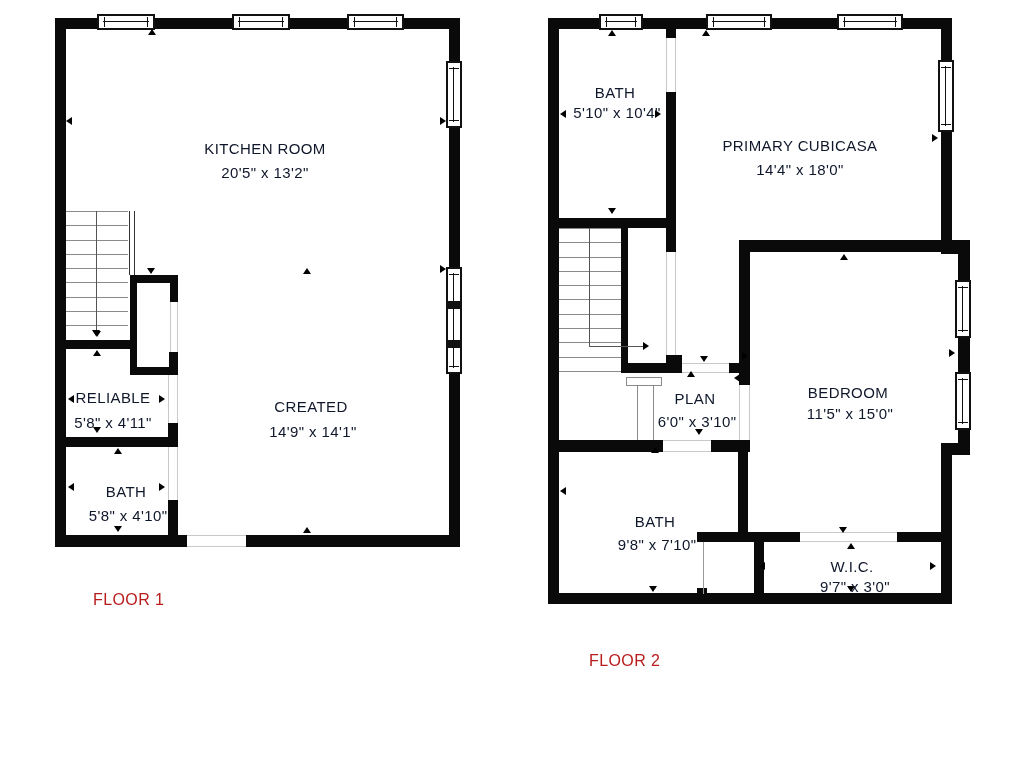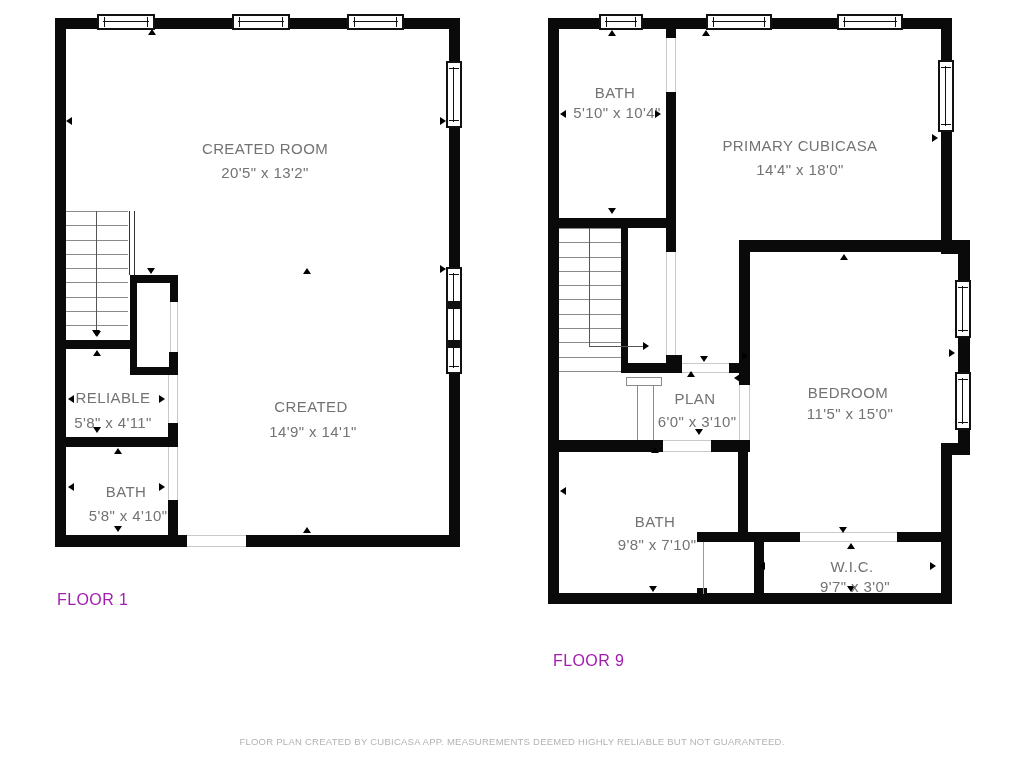--- a/index.html
+++ b/index.html
@@ -15,23 +15,23 @@
   .wdiv{position:absolute;left:-2px;right:-2px;height:8px;background:#111;}
   .stairs{position:absolute;background:repeating-linear-gradient(to bottom,#fff 0 13.3px,#8a8a8a 13.3px 14.3px);border-top:1px solid #8a8a8a;}
   .thin{position:absolute;background:#555;}
   .jamb-v{position:absolute;border-left:1px solid #c9c9c9;border-right:1px solid #c9c9c9;background:#fff;}
   .jamb-h{position:absolute;border-top:1px solid #c9c9c9;border-bottom:1px solid #c9c9c9;background:#fff;}
   .ar{position:absolute;width:0;height:0;}
   .ar.up{border-left:4px solid transparent;border-right:4px solid transparent;border-bottom:6px solid #000;}
   .ar.dn{border-left:4px solid transparent;border-right:4px solid transparent;border-top:6px solid #000;}
   .ar.lf{border-top:4px solid transparent;border-bottom:4px solid transparent;border-right:6px solid #000;}
   .ar.rt{border-top:4px solid transparent;border-bottom:4px solid transparent;border-left:6px solid #000;}
-  .lbl{position:absolute;transform:translate(-50%,-50%);white-space:nowrap;color:#737373;
+  .lbl{position:absolute;transform:translate(-50%,-50%);white-space:nowrap;color:#0f172a;
        font-size:15px;letter-spacing:0.4px;text-align:center;}
-  .floor-lbl{position:absolute;color:#a21caf;font-size:16px;letter-spacing:0.4px;white-space:nowrap;}
+  .floor-lbl{position:absolute;color:#b91c1c;font-size:16px;letter-spacing:0.4px;white-space:nowrap;margin-left:36px;}
   .footer{position:absolute;left:0;right:0;top:736px;text-align:center;color:#b3b3b3;
           font-size:9.5px;letter-spacing:0.25px;white-space:nowrap;}
   .rail{position:absolute;border:1px solid #8a8a8a;background:#fff;}
 </style>
 </head>
 <body>
 
 <div id="plan">
 
   <div class="w" style="left:55px;top:18px;width:405px;height:11px"></div>
@@ -80,21 +80,21 @@
   <div class="ar up" style="left:93px;top:350px"></div>
   <div class="ar lf" style="left:68px;top:395px"></div>
   <div class="ar rt" style="left:159px;top:395px"></div>
   <div class="ar dn" style="left:93px;top:427px"></div>
   <div class="ar up" style="left:114px;top:448px"></div>
   <div class="ar lf" style="left:68px;top:483px"></div>
   <div class="ar rt" style="left:159px;top:483px"></div>
   <div class="ar dn" style="left:114px;top:526px"></div>
   <div class="ar up" style="left:303px;top:527px"></div>
 
-  <div class="lbl" style="left:265px;top:148px">CREATED ROOM</div>
+  <div class="lbl" style="left:265px;top:148px">KITCHEN ROOM</div>
   <div class="lbl" style="left:265px;top:172px">20'5" x 13'2"</div>
   <div class="lbl" style="left:311px;top:406px">CREATED</div>
   <div class="lbl" style="left:313px;top:431px">14'9" x 14'1"</div>
   <div class="lbl" style="left:113px;top:397px">RELIABLE</div>
   <div class="lbl" style="left:113px;top:422px">5'8" x 4'11"</div>
   <div class="lbl" style="left:126px;top:491px">BATH</div>
   <div class="lbl" style="left:128px;top:515px">5'8" x 4'10"</div>
   <div class="floor-lbl" style="left:57px;top:591px">FLOOR 1</div>
 
   <div class="w" style="left:548px;top:18px;width:404px;height:11px"></div>
@@ -173,16 +173,15 @@
   <div class="lbl" style="left:800px;top:145px">PRIMARY CUBICASA</div>
   <div class="lbl" style="left:800px;top:169px">14'4" x 18'0"</div>
   <div class="lbl" style="left:695px;top:398px">PLAN</div>
   <div class="lbl" style="left:697px;top:421px">6'0" x 3'10"</div>
   <div class="lbl" style="left:848px;top:392px">BEDROOM</div>
   <div class="lbl" style="left:850px;top:413px">11'5" x 15'0"</div>
   <div class="lbl" style="left:655px;top:521px">BATH</div>
   <div class="lbl" style="left:657px;top:544px">9'8" x 7'10"</div>
   <div class="lbl" style="left:852px;top:566px">W.I.C.</div>
   <div class="lbl" style="left:855px;top:586px">9'7" x 3'0"</div>
-  <div class="floor-lbl" style="left:553px;top:652px">FLOOR 9</div>
+  <div class="floor-lbl" style="left:553px;top:652px">FLOOR 2</div>
 
-  <div class="footer">FLOOR PLAN CREATED BY CUBICASA APP. MEASUREMENTS DEEMED HIGHLY RELIABLE BUT NOT GUARANTEED.</div>
 </div>
 
 </body></html>

